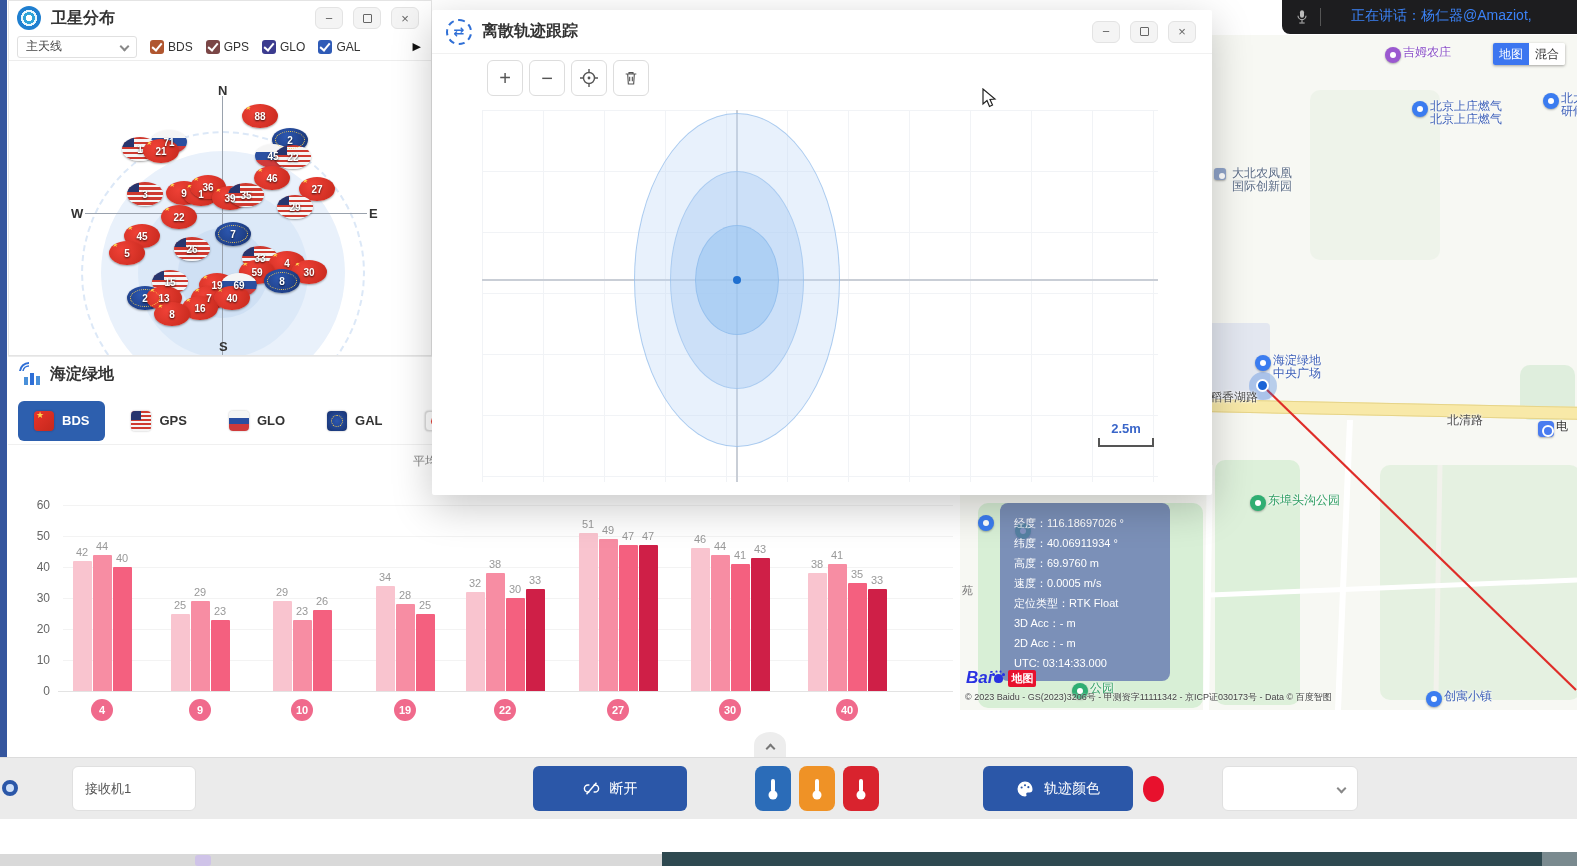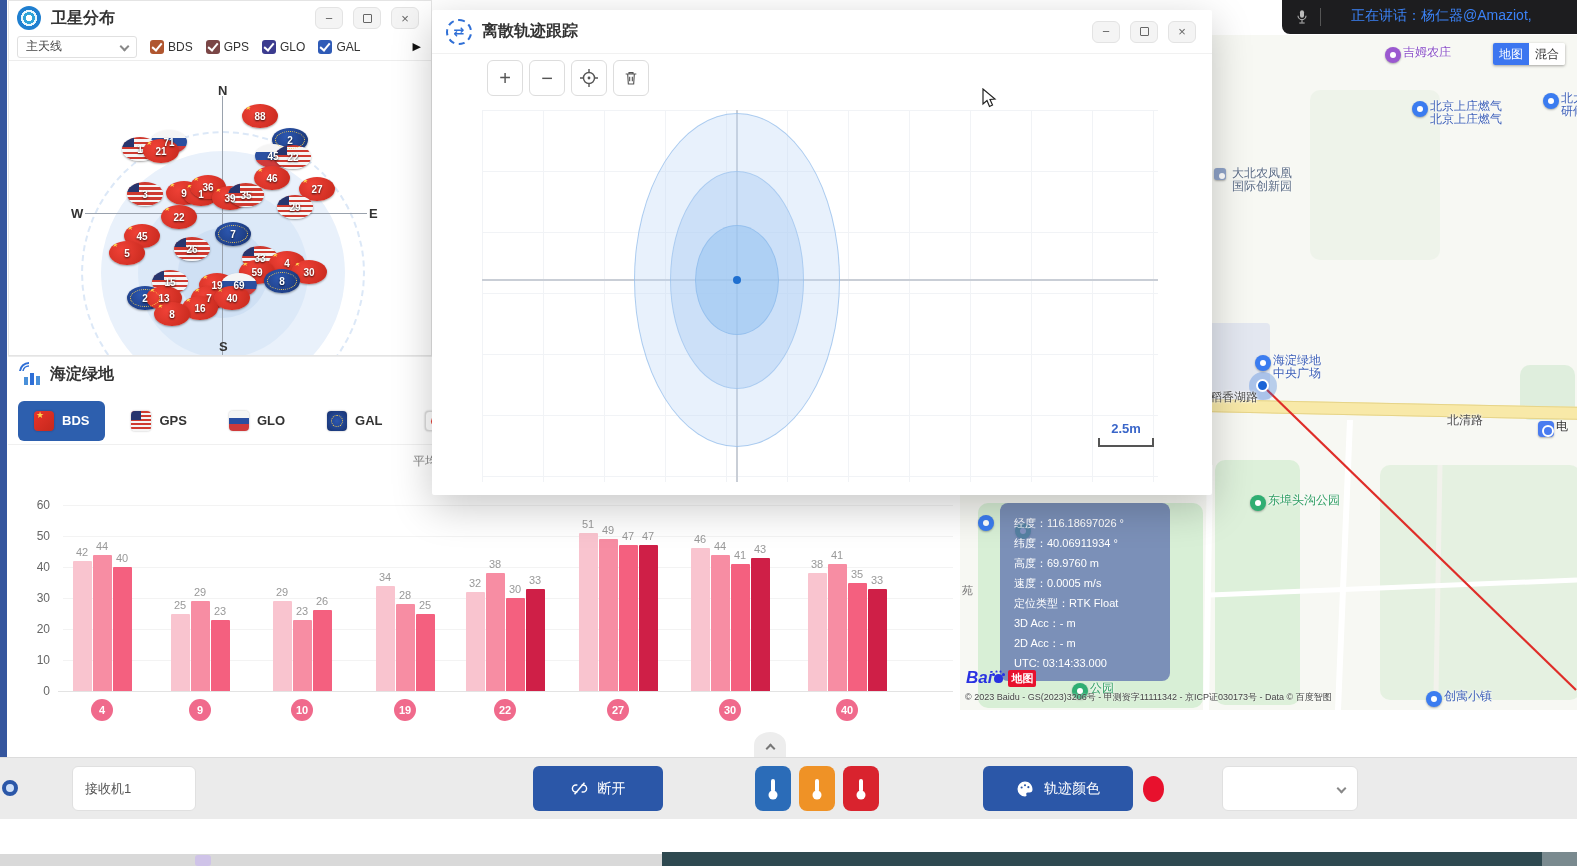--- a/index.html
+++ b/index.html
@@ -592,21 +592,21 @@
 
   <div id="collapse-btn" class="abs">
     <span class="chev chev-up"></span>
   </div>
 
   <div id="toolbar" class="abs">
     <div id="radio-conn"></div>
     <div class="tb tb-white" style="left:72px;width:124px;">
       <span>接收机1</span>
     </div>
-    <div class="tb tb-blue" style="left:533px;width:130px;">
+    <div class="tb tb-blue" style="left:533px;width:154px;">
       <svg width="17" height="17" viewBox="0 0 24 24">
         <path d="M9 7H7a5 5 0 0 0 0 10h2M15 7h2a5 5 0 0 1 0 10h-2" stroke="#fff" stroke-width="2" fill="none"></path>
         <line x1="5" y1="20" x2="19" y2="4" stroke="#fff" stroke-width="2"></line>
       </svg>
       <span>断开</span>
     </div>
     <div class="thermo" style="left:755px;background:#2b6cb8;">
       <svg width="14" height="24" viewBox="0 0 14 24">
         <rect x="5" y="2" width="4" height="13" rx="2" fill="#fff"></rect>
           <circle cx="7" cy="18" r="4.5" fill="#fff"></circle>

